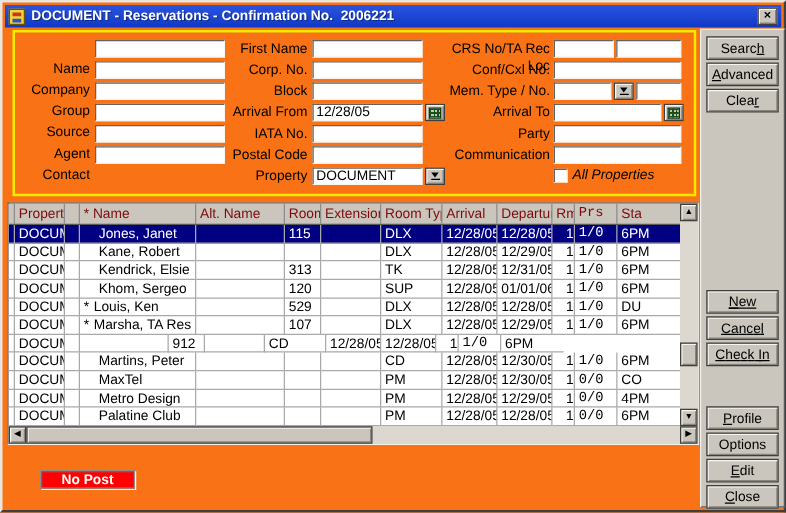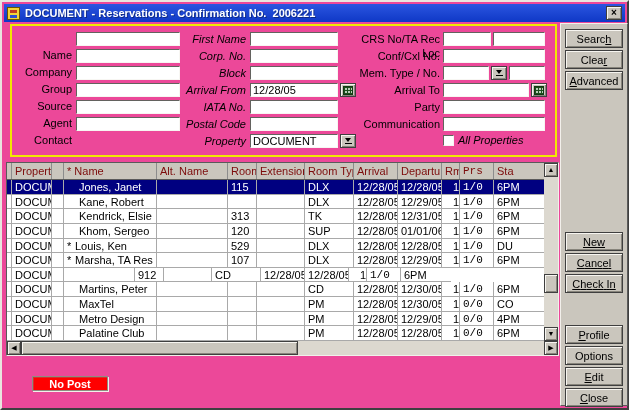--- a/index.html
+++ b/index.html
@@ -1,20 +1,20 @@
 <!DOCTYPE html>
 <html><head>
 <meta charset="utf-8">
 <style>
   * { margin:0; padding:0; box-sizing:border-box; }
   html,body { width:629px; height:410px; }
   body { font-family:"Liberation Sans","DejaVu Sans",sans-serif; font-size:11px; background:#9a968d; position:relative; overflow:hidden; }
 
   .window { position:absolute; left:0; top:0; width:629px; height:410px;
-    background:#ec4899; border:2px solid; border-color:#e9e6df #3f3f3f #3f3f3f #e9e6df; }
+    background:#f97316; border:2px solid; border-color:#e9e6df #3f3f3f #3f3f3f #e9e6df; }
 
   
   .titlebar { position:absolute; left:2px; top:2px; right:2px; height:18px;
     background:linear-gradient(180deg,#2b55e0 0%,#0f38c6 100%);
     display:flex; align-items:center; padding:0 3px; }
   .app-icon { width:13px; height:13px; background:#f2d437; border:1px solid #6b5400;
     position:relative; flex:0 0 auto; }
   .app-icon::after{ content:""; position:absolute; left:2px; top:2px; width:7px; height:3px;
     background:#c23a1f; box-shadow:0 5px 0 #2b4fd0; }
   .title-text { color:#fff; font-weight:bold; margin-left:5px; white-space:pre;
@@ -26,21 +26,21 @@
 
   
   .form-panel { position:absolute; left:8px; top:22px; width:547px; height:133px;
     border:2px solid #f0ea00; }
   .fl { position:absolute; height:14px; line-height:14px; text-align:right; color:#000; }
   .tb { position:absolute; height:14px; background:#fff; border:1px solid;
     border-color:#63625e #f7f6f2 #f7f6f2 #63625e; font:11px "Liberation Sans",sans-serif;
     padding:0 2px; outline:none; }
   .l1 { left:2px;  width:58px;margin-top:16px; }
   .f1 { left:64px; width:104px; }
-  .l2 { left:134px; width:100px;font-style:italic; }
+  .l2 { left:134px; width:100px; }
   .f2 { left:238px; width:88px; }
   .l3 { left:330px; width:98px; }
   .f3 { left:431px; width:102px; }
   .f3a { left:431px; width:48px; } .f3b { left:481px; width:52px; }
   .f3m1 { left:431px; width:46px; } .f3m2 { left:497px; width:36px; }
   .r0{top:6px} .r1{top:23px} .r2{top:40px} .r3{top:57px} .r4{top:74px} .r5{top:91px} .r6{top:108px}
 
   .mini-btn { position:absolute; width:16px; height:14px; background:#cac6bd;
     border:1px solid #3f3f3f; box-shadow:inset 1px 1px 0 #f7f5f0, inset -1px -1px 0 #87847b;
     display:flex; align-items:center; justify-content:center; flex-direction:column; cursor:default; }
@@ -389,22 +389,22 @@
     <div class="hsb">
       <button class="sb-btn left">◀</button>
       <div class="hthumb"></div>
       <button class="sb-btn right">▶</button>
     </div>
   </div>
 
   <div class="btn-panel">
     <div class="btn-group g-top">
         <button class="btn"><span>S</span><span>e</span><span>a</span><span>r</span><span>c</span><u>h</u></button>
+        <button class="btn"><u>A</u><span>d</span><span>v</span><span>a</span><span>n</span><span>c</span><span>e</span><span>d</span></button>
         <button class="btn"><span>C</span><span>l</span><span>e</span><span>a</span><u>r</u></button>
-        <button class="btn"><u>A</u><span>d</span><span>v</span><span>a</span><span>n</span><span>c</span><span>e</span><span>d</span></button>
       </div>
     <div class="btn-group g-mid">
         <button class="btn"><u>N</u><span>e</span><span>w</span></button>
         <button class="btn"><span>C</span><span>a</span><span>n</span><span>c</span><span>e</span><u>l</u></button>
         <button class="btn"><span>C</span><span>h</span><span>e</span><span>c</span><span>k</span><span> </span><u>I</u><span>n</span></button>
       </div>
     <div class="btn-group g-bot">
         <button class="btn"><u>P</u><span>r</span><span>o</span><span>f</span><span>i</span><span>l</span><span>e</span></button>
         <button class="btn"><span>O</span><span>p</span><span>t</span><span>i</span><span>o</span><span>n</span><span>s</span></button>
         <button class="btn"><u>E</u><span>d</span><span>i</span><span>t</span></button>

